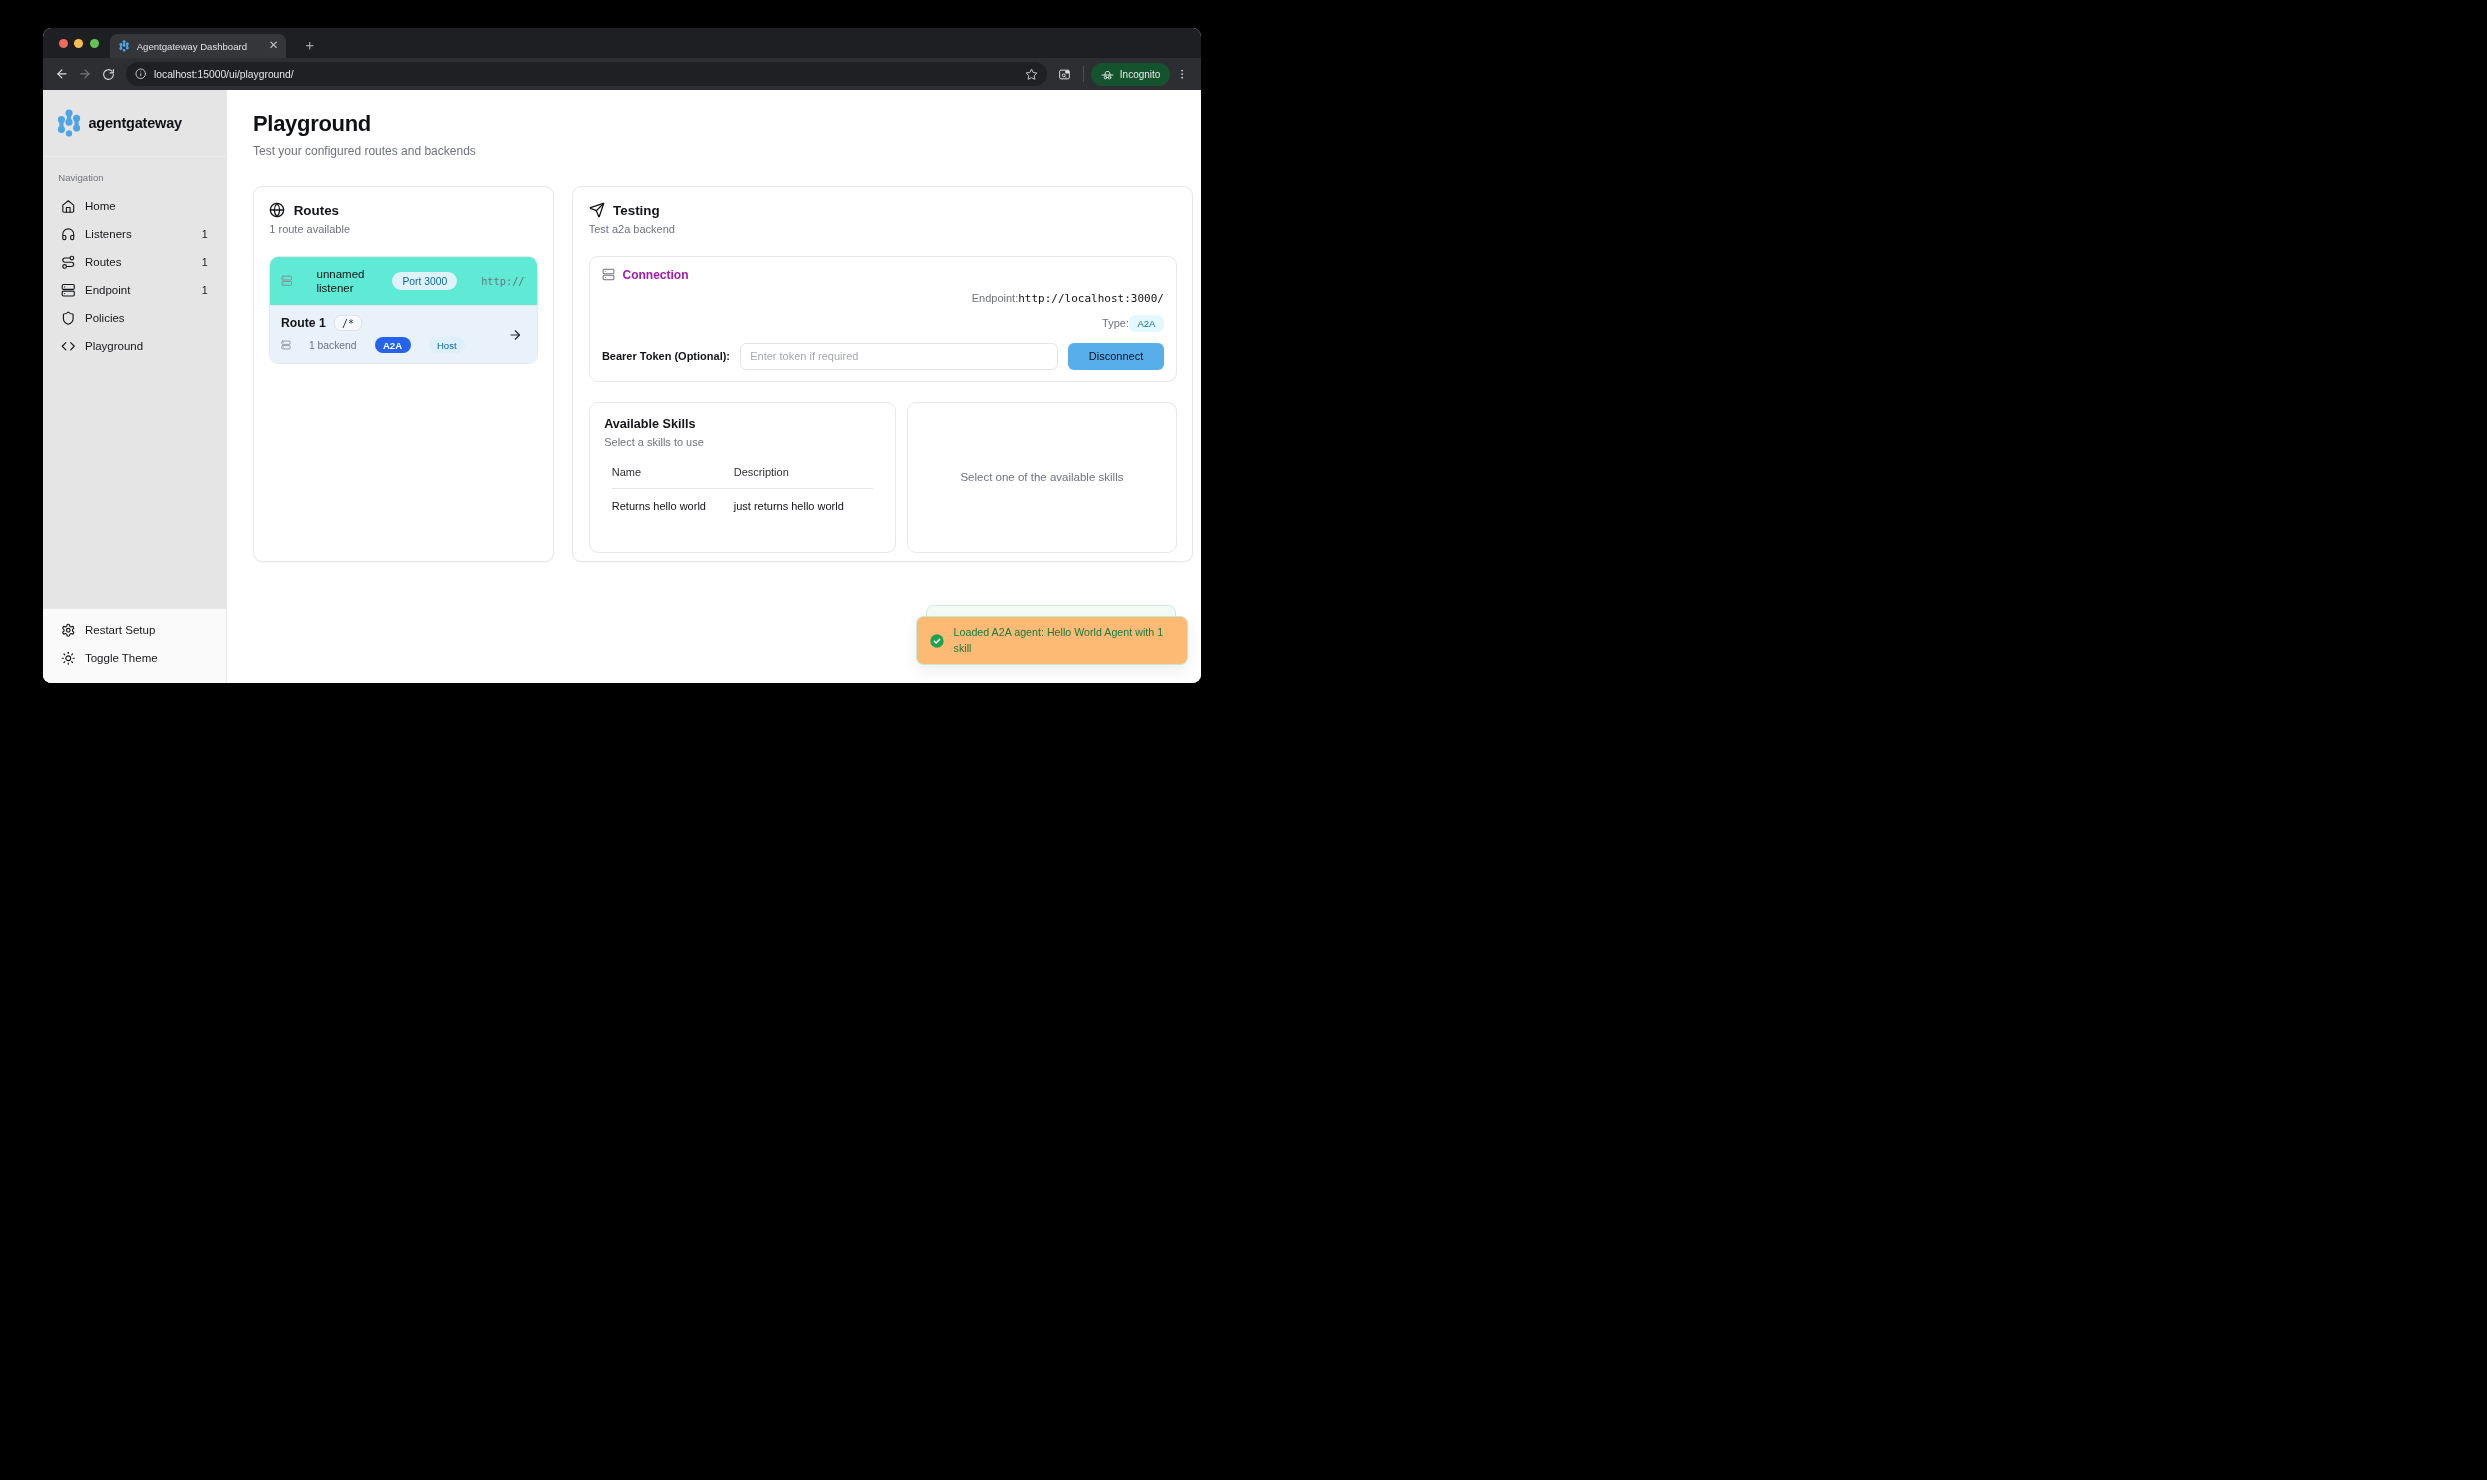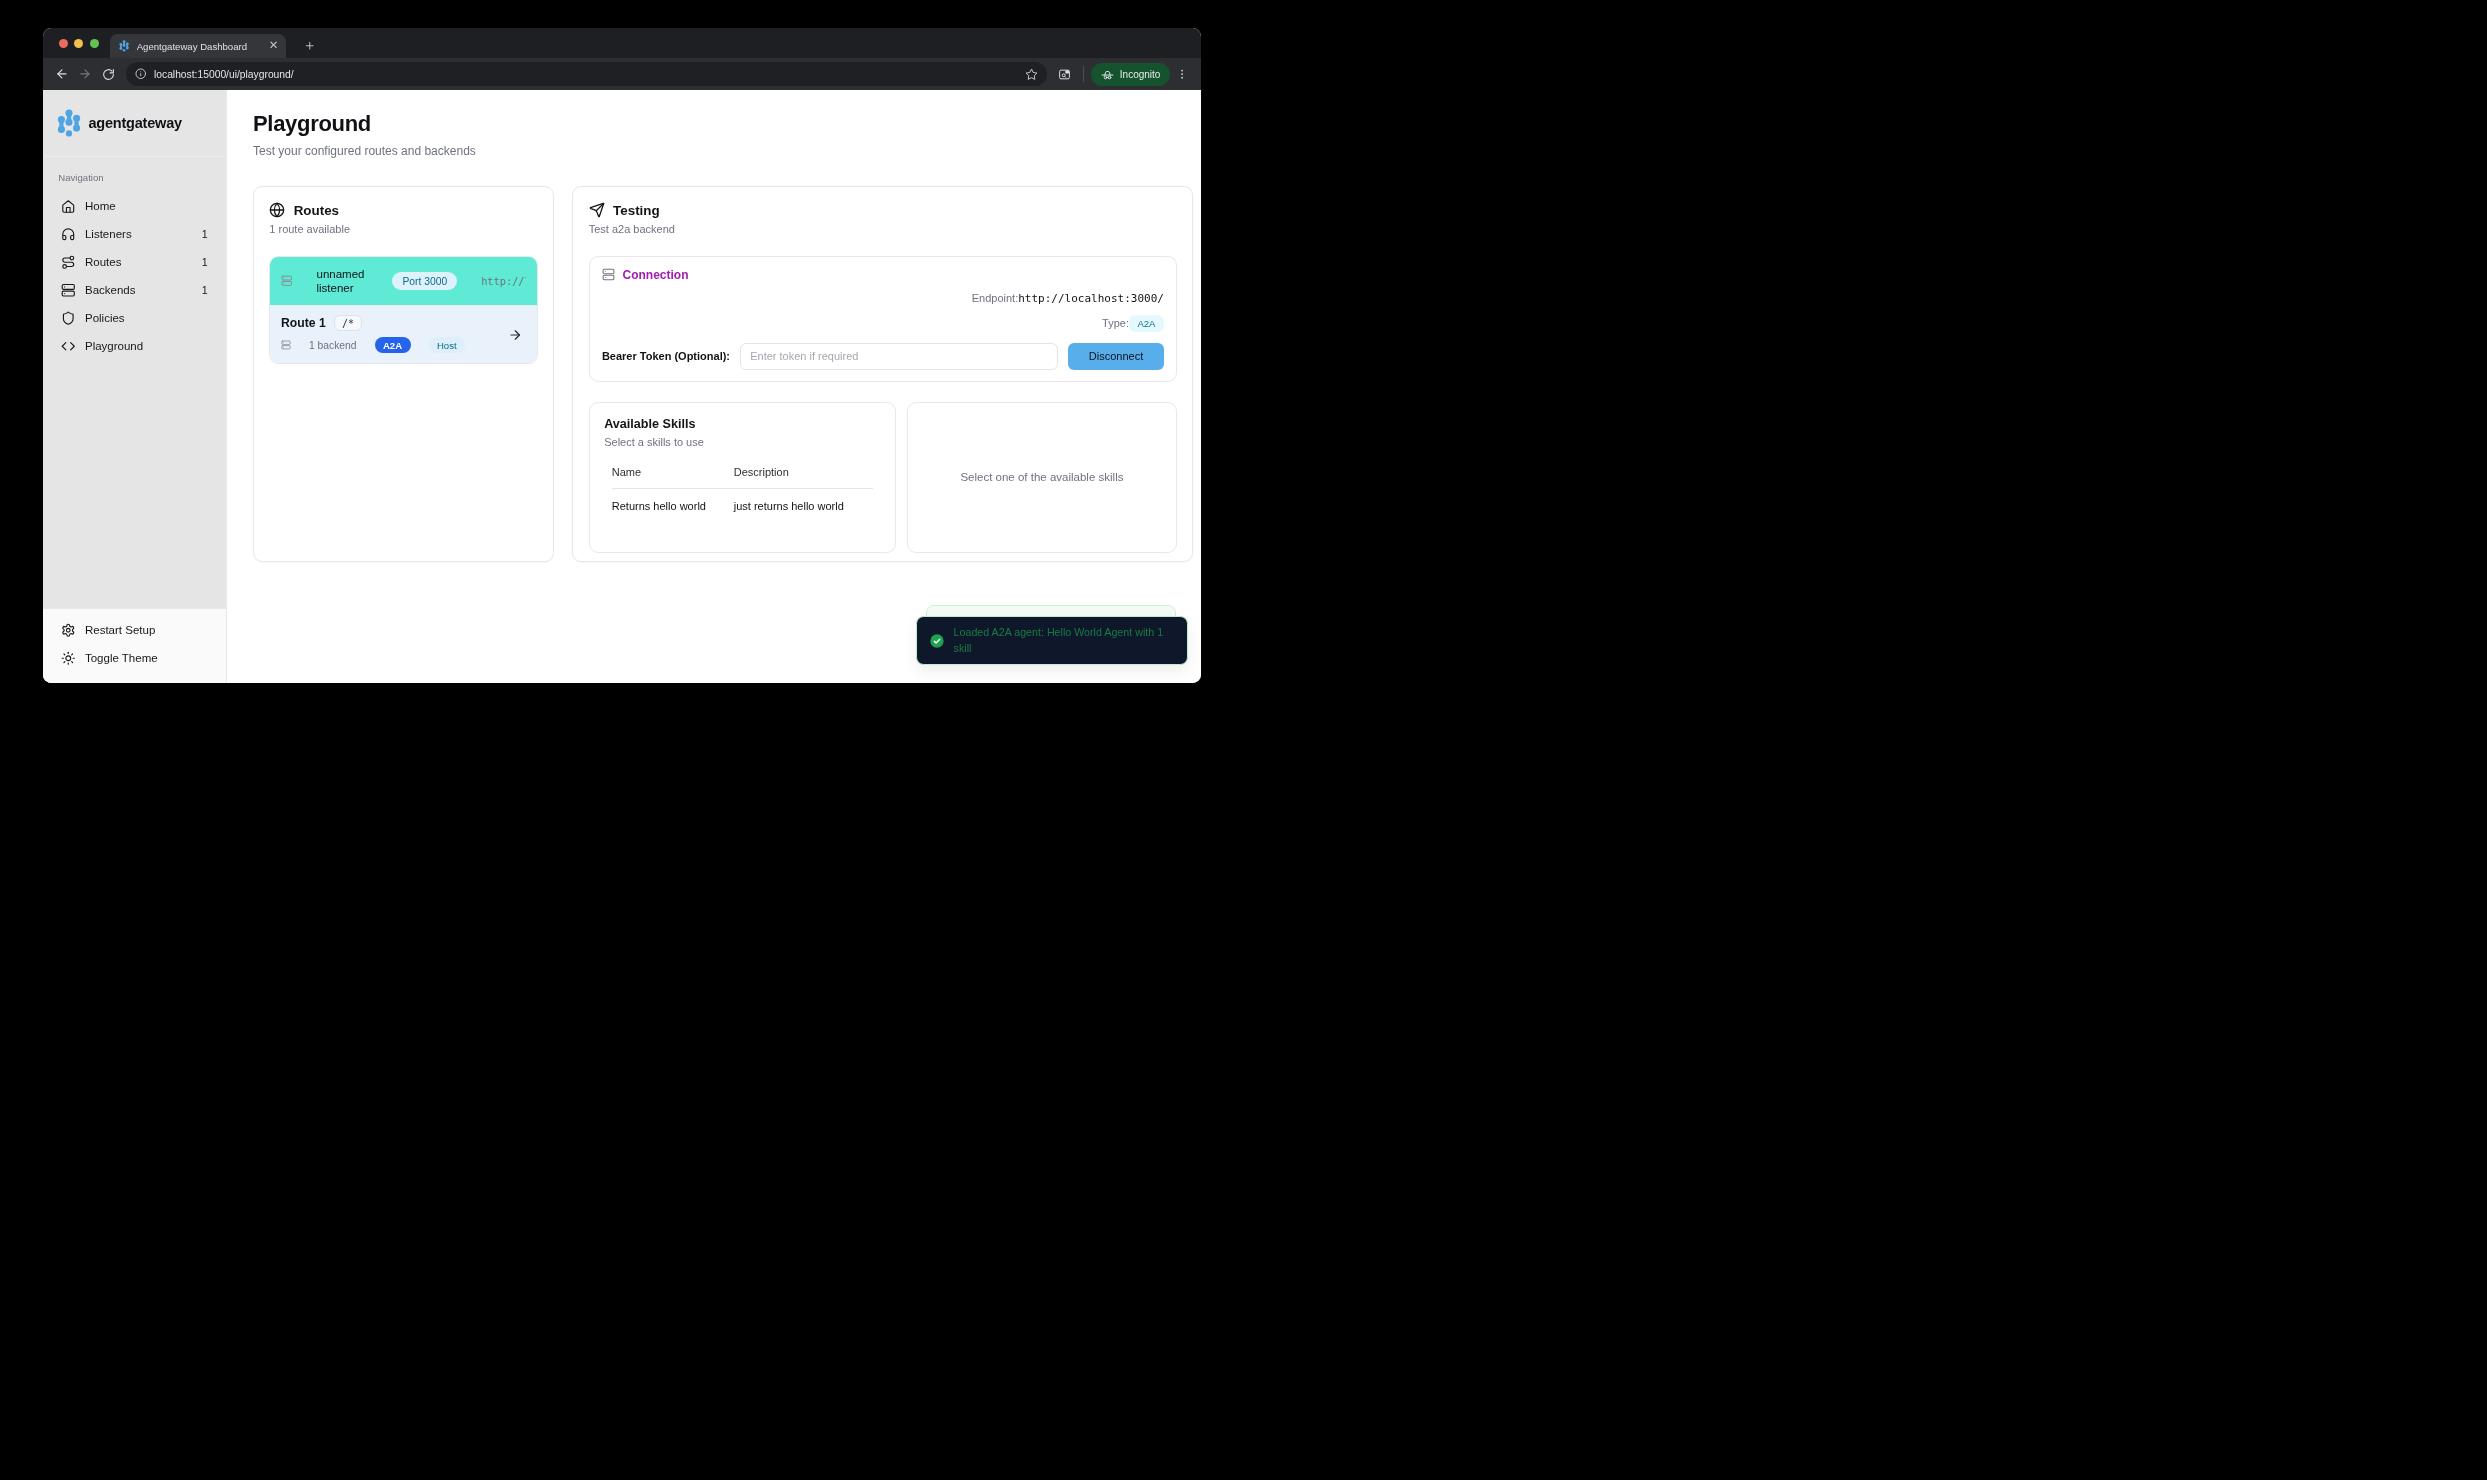--- a/index.html
+++ b/index.html
@@ -117,21 +117,21 @@
   .sk-header div { font-size:11px; font-weight:500; color:#2e2f34; }
   .sk-divider { border:none; border-top:0.8px solid #e6e6e9; margin-top:9.2px; }
   .sk-row { display:grid; grid-template-columns:122px 1fr; padding-top:11.5px; }
   .sk-row div { font-size:11px; color:#121316; }
   .detail-placeholder { font-size:11.5px; color:#6f7280; }
 
   
   .toast-back { position:absolute; left:883px; top:577px; width:250px; height:26px;
     background:#f2fcf4; border:0.8px solid #cdeeD6; border-color:#cdeed6; border-radius:7.6px; }
   .toast { position:absolute; left:873px; top:588px; width:272px; min-height:49px;
-    background:#0f172a; border:0.8px solid #c2ebcf; border-radius:7.6px;
+    background:#fdba74; border:0.8px solid #c2ebcf; border-radius:7.6px;
     box-shadow:0 6.1px 15.3px rgba(0,0,0,.07); display:flex; align-items:center; gap:8.4px;
     padding:7.6px 12.2px; }
   .toast-text { font-size:10.7px; color:#177c42; line-height:1.45; }
 </style>
 </head>
 <body>
 
 <div class="window">
 
   <div class="tabstrip">
@@ -289,21 +289,21 @@
 
         <div class="nav-item">
           <span class="nicon">
             <svg width="14.5" height="14.5" viewBox="0 0 24 24" fill="none" stroke="currentColor" stroke-width="1.9" stroke-linecap="round" stroke-linejoin="round">
                 <rect x="2" y="2.5" width="20" height="8" rx="2"></rect>
                 <rect x="2" y="13.5" width="20" height="8" rx="2"></rect>
                 <path d="M6 6.5h.01"></path>
                 <path d="M6 17.5h.01"></path>
               </svg>
           </span>
-          <span>Backends</span>
+          <span>Endpoint</span>
           <span class="nav-count">1</span>
         </div>
 
         <div class="nav-item">
           <span class="nicon">
             <svg width="14.5" height="14.5" viewBox="0 0 24 24" fill="none" stroke="currentColor" stroke-width="1.9" stroke-linecap="round" stroke-linejoin="round">
                 <path d="M20 13c0 5-3.5 7.5-7.66 8.95a1 1 0 0 1-.67-.01C7.5 20.5 4 18 4 13V6a1 1 0 0 1 1-1c2 0 4.5-1.2 6.24-2.72a1.17 1.17 0 0 1 1.52 0C14.51 3.81 17 5 19 5a1 1 0 0 1 1 1z"></path>
               </svg>
           </span>
           <span>Policies</span>

